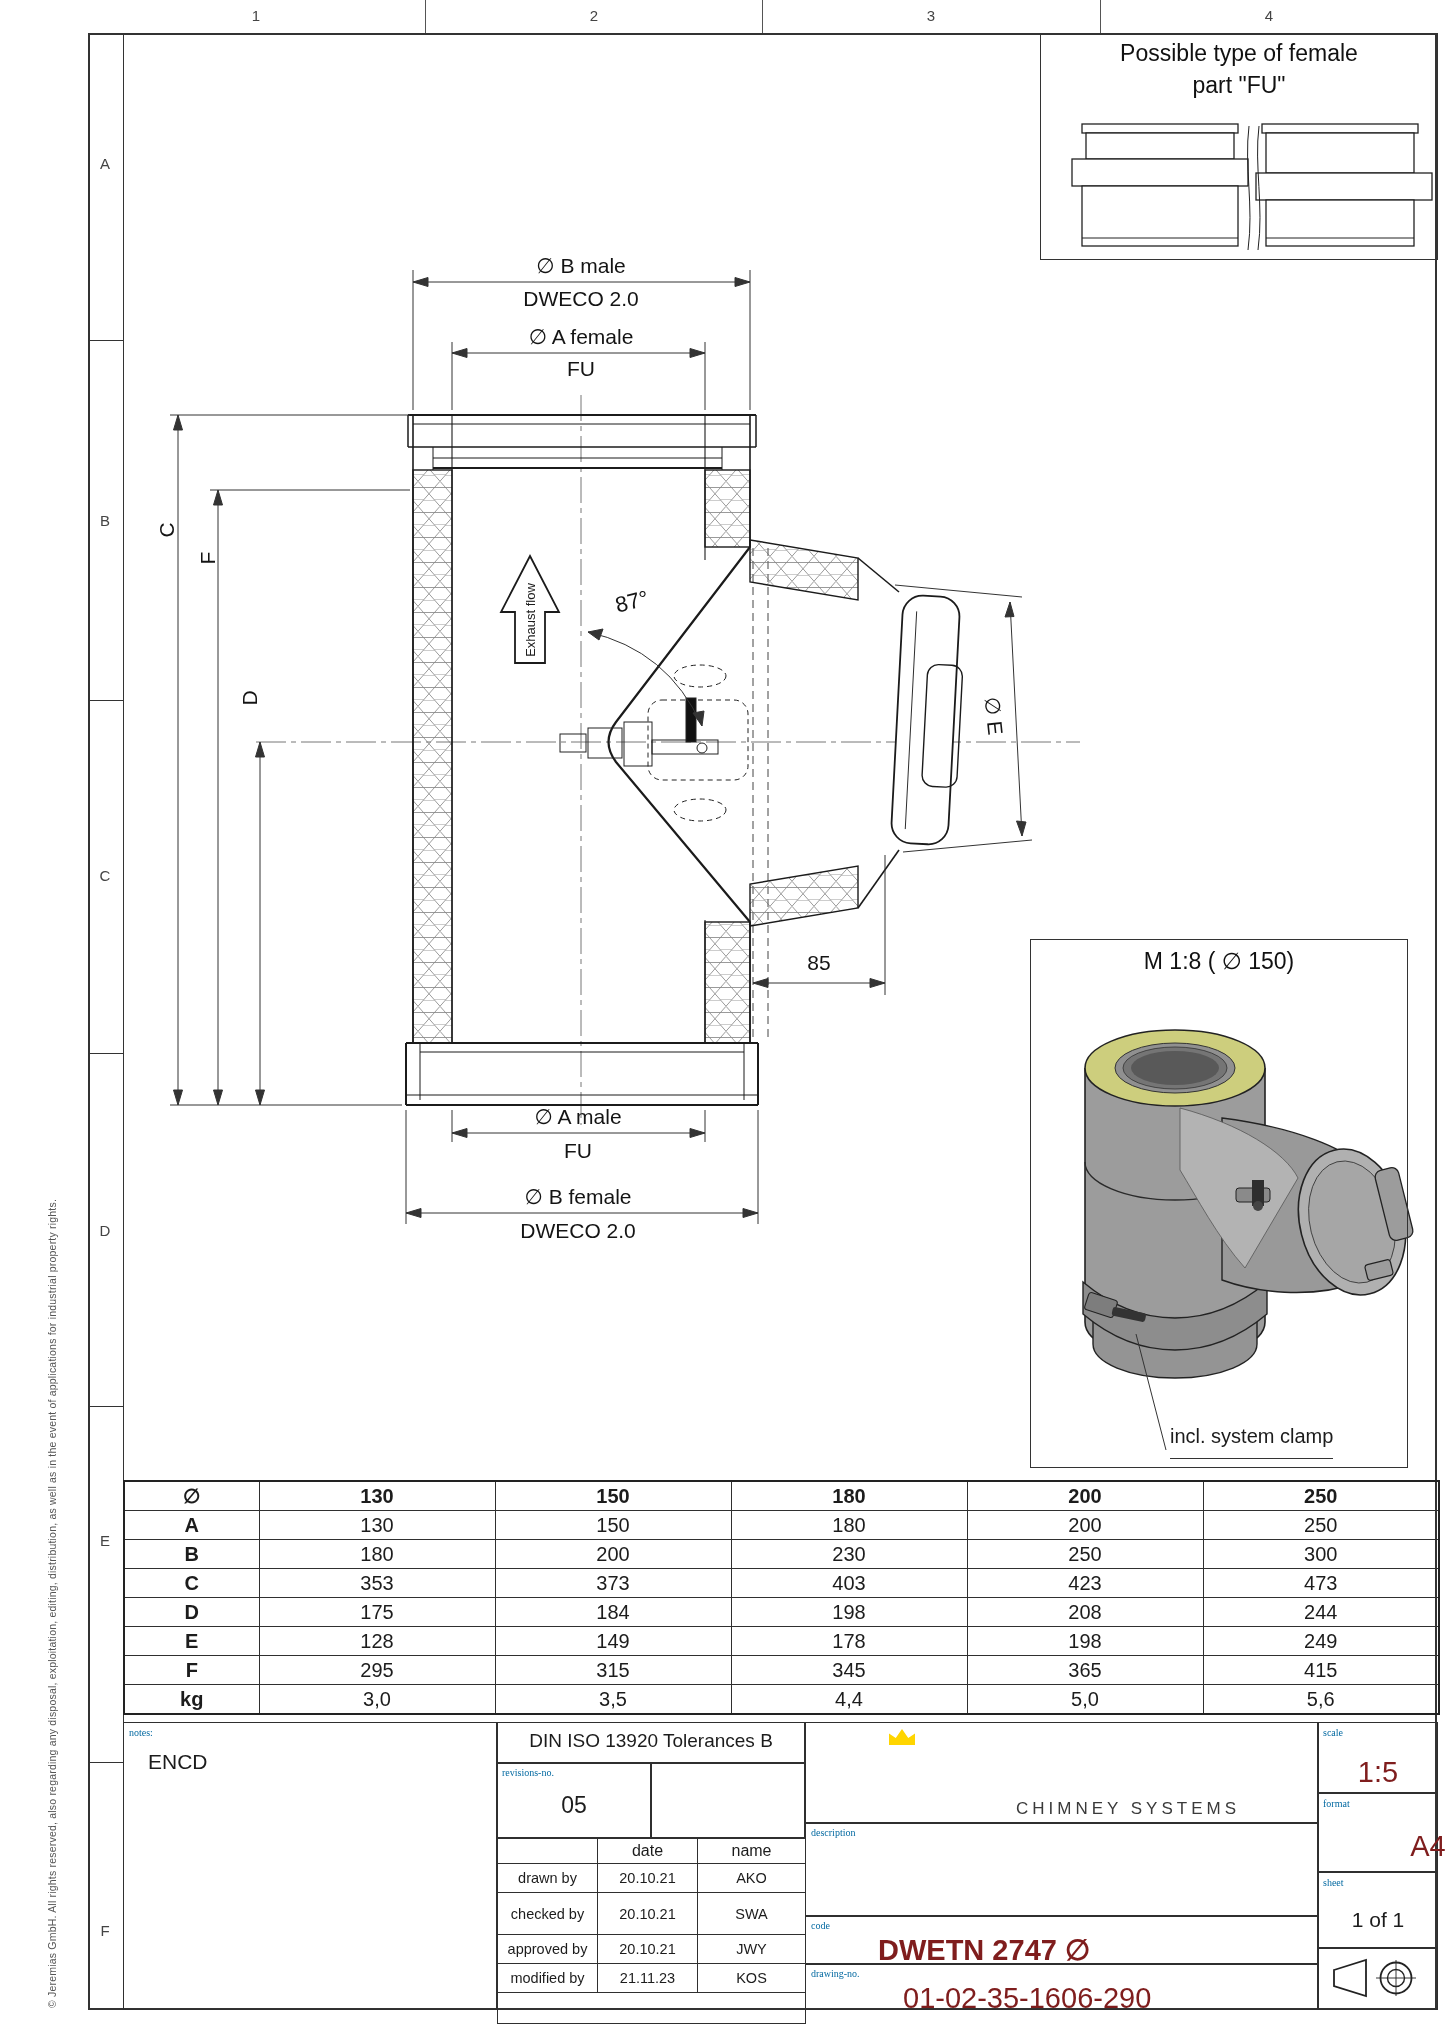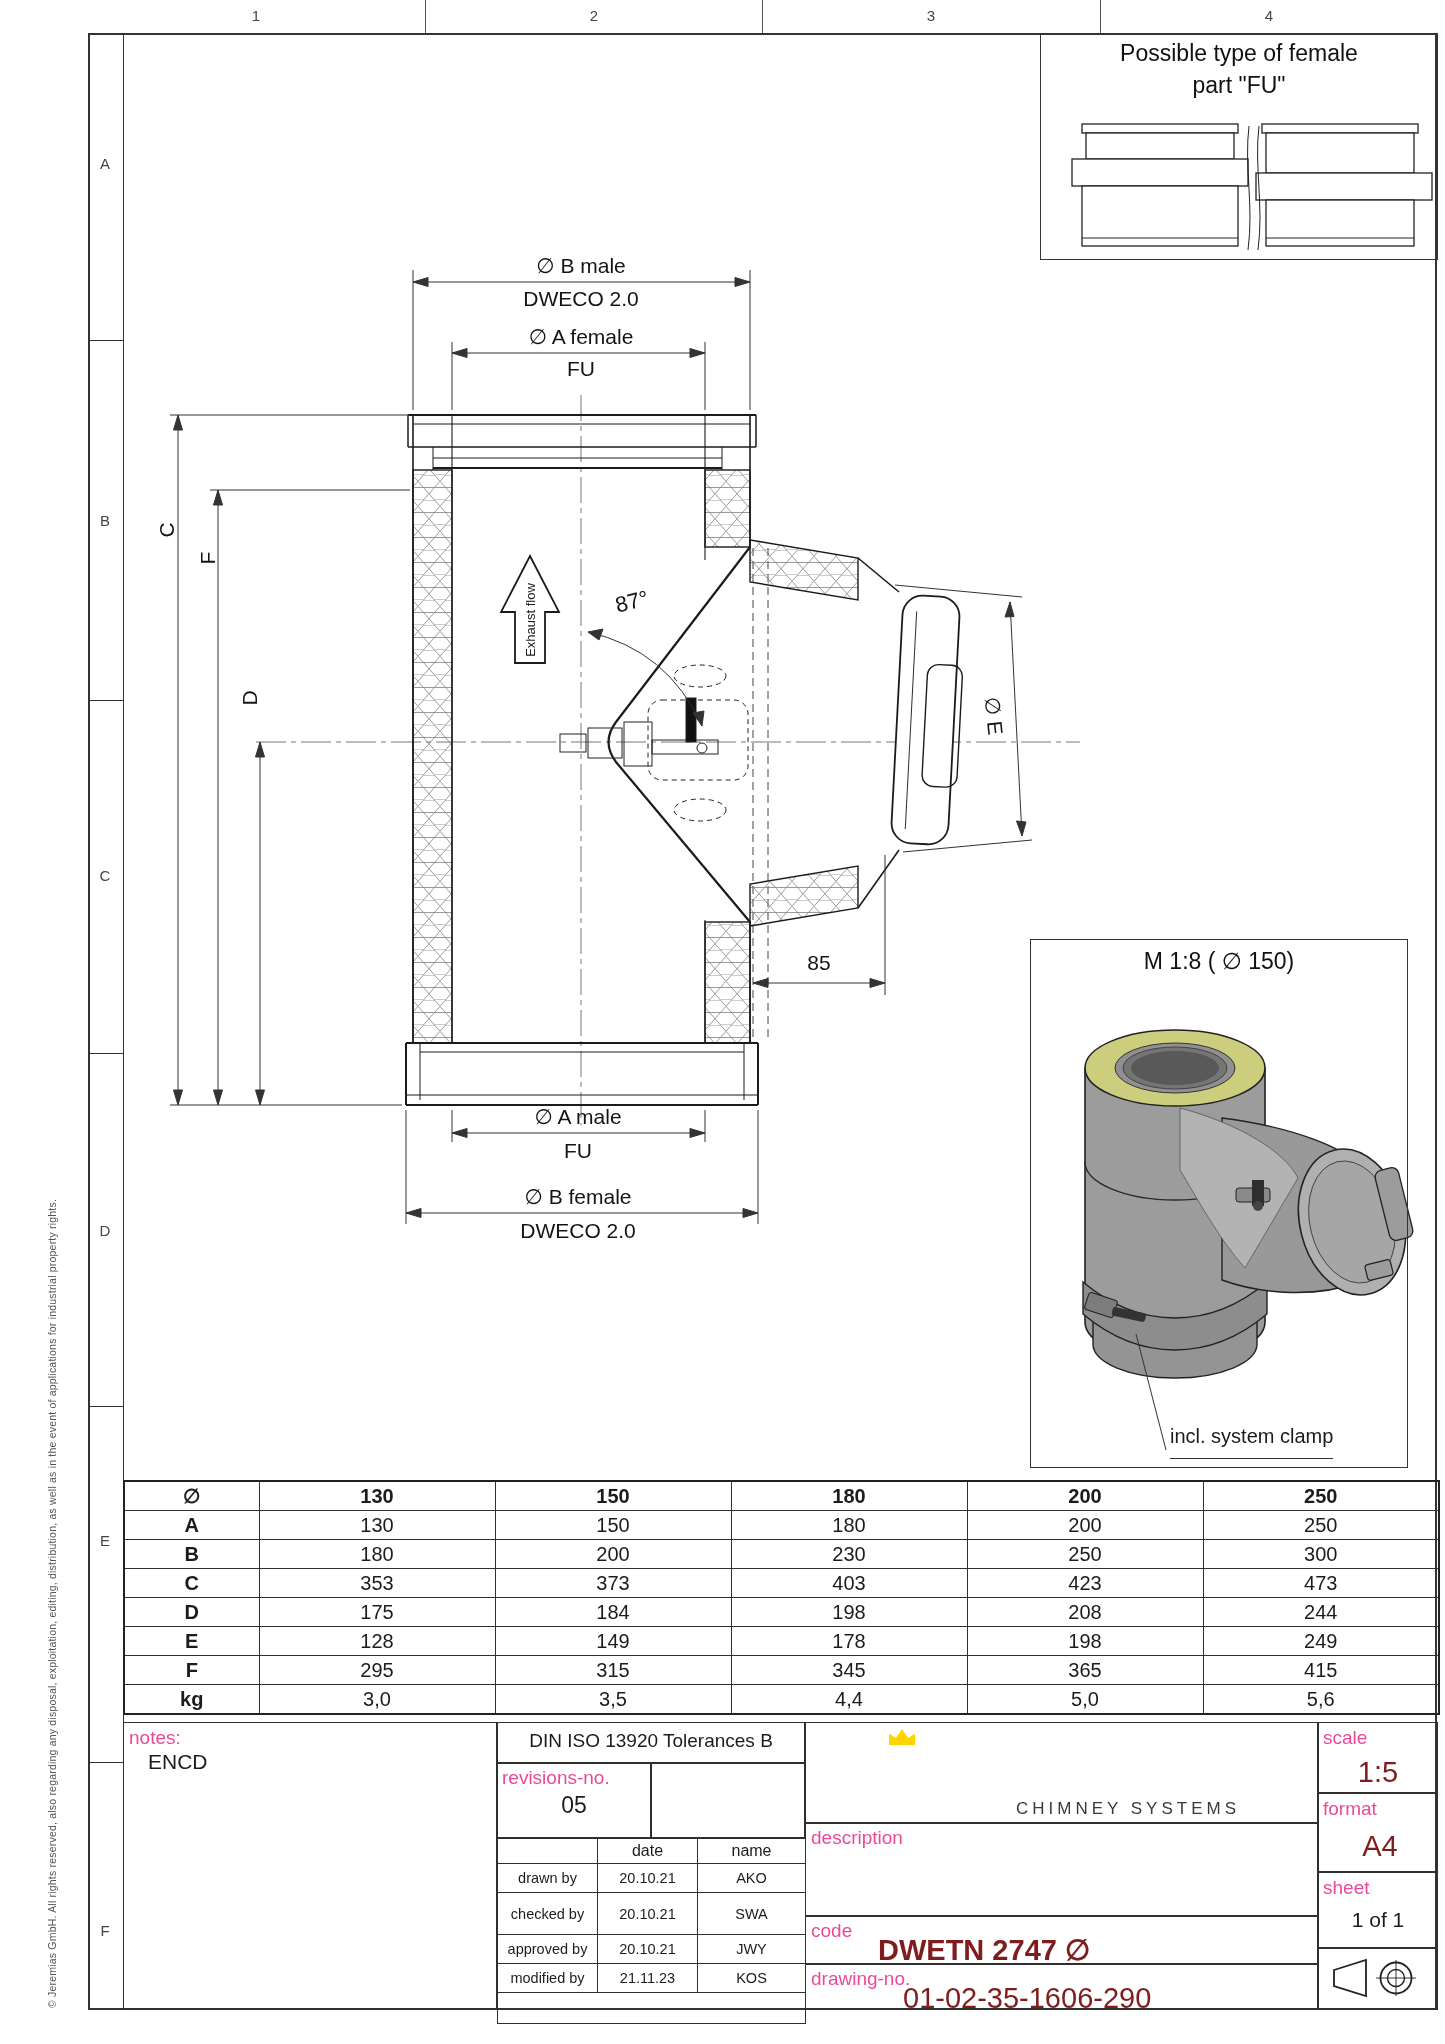--- a/index.html
+++ b/index.html
@@ -23,21 +23,21 @@
   .inbox { border:1.5px solid #333; box-sizing:border-box; }
   .clampnote { font-size:20px; border-bottom:1.2px solid #333; padding-bottom:10px; white-space:nowrap; }
   
   table.spec { position:absolute; left:123px; top:1480px; width:1315px; border-collapse:collapse;
     table-layout:fixed; font-size:20px; border:2.2px solid #222; }
   table.spec td { border:1.4px solid #2f2f2f; text-align:center; padding:0; height:28px; }
   table.spec .hd { font-weight:bold; }
   table.spec .rowlbl { font-weight:bold; }
   
   .cell { border:1.3px solid #2f2f2f; box-sizing:border-box; }
-  .smalllbl { font-size:19px; color:#ec4899; }
+  .smalllbl { font-size:10px; color:#0369a1;font-family:Liberation Serif, serif; }
   .bigval { font-size:29px; color:#7f1d1d; }
   table.appr { position:absolute; left:497px; top:1838px; width:308px; border-collapse:collapse;
     table-layout:fixed; font-size:14.5px; }
   table.appr td { border:1.3px solid #2f2f2f; text-align:center; padding:0; }
   .logo { font-size:62px; font-weight:bold; letter-spacing:-2px; line-height:1; }
   .crown { clip-path:polygon(0 100%, 0 28%, 26% 56%, 50% 0, 74% 56%, 100% 28%, 100% 100%); }
   .tagline { font-size:17px; letter-spacing:4px; color:#3a3a3a; }
   .desc { font-size:21px; line-height:1.17; white-space:pre-line; color:#111; }
   .ctr { transform:translateX(-50%); white-space:nowrap; }
 </style>
@@ -404,21 +404,21 @@
   <div class="abs cell" style="left:805px;top:1964px;width:513px;height:46px"></div>
   <div class="abs smalllbl" style="left:811px;top:1968px">drawing-no.</div>
   <div class="abs bigval" style="left:903px;top:1982px;font-weight:normal">01-02-35-1606-290</div>
 
   <div class="abs cell" style="left:1318px;top:1722px;width:120px;height:71px"></div>
   <div class="abs smalllbl" style="left:1323px;top:1727px">scale</div>
   <div class="abs ctr bigval" style="left:1378px;top:1756px">1:5</div>
 
   <div class="abs cell" style="left:1318px;top:1793px;width:120px;height:79px"></div>
   <div class="abs smalllbl" style="left:1323px;top:1798px">format</div>
-  <div class="abs ctr bigval" style="left:1380px;top:1830px">A4</div>
+  <div class="abs ctr bigval" style="left:1428px;top:1830px">A4</div>
 
   <div class="abs cell" style="left:1318px;top:1872px;width:120px;height:76px"></div>
   <div class="abs smalllbl" style="left:1323px;top:1877px">sheet</div>
   <div class="abs ctr" style="left:1378px;top:1908px;font-size:21px">1 of 1</div>
 
   <div class="abs cell" style="left:1318px;top:1948px;width:120px;height:62px"></div>
 
 </div>
 
 </body></html>

